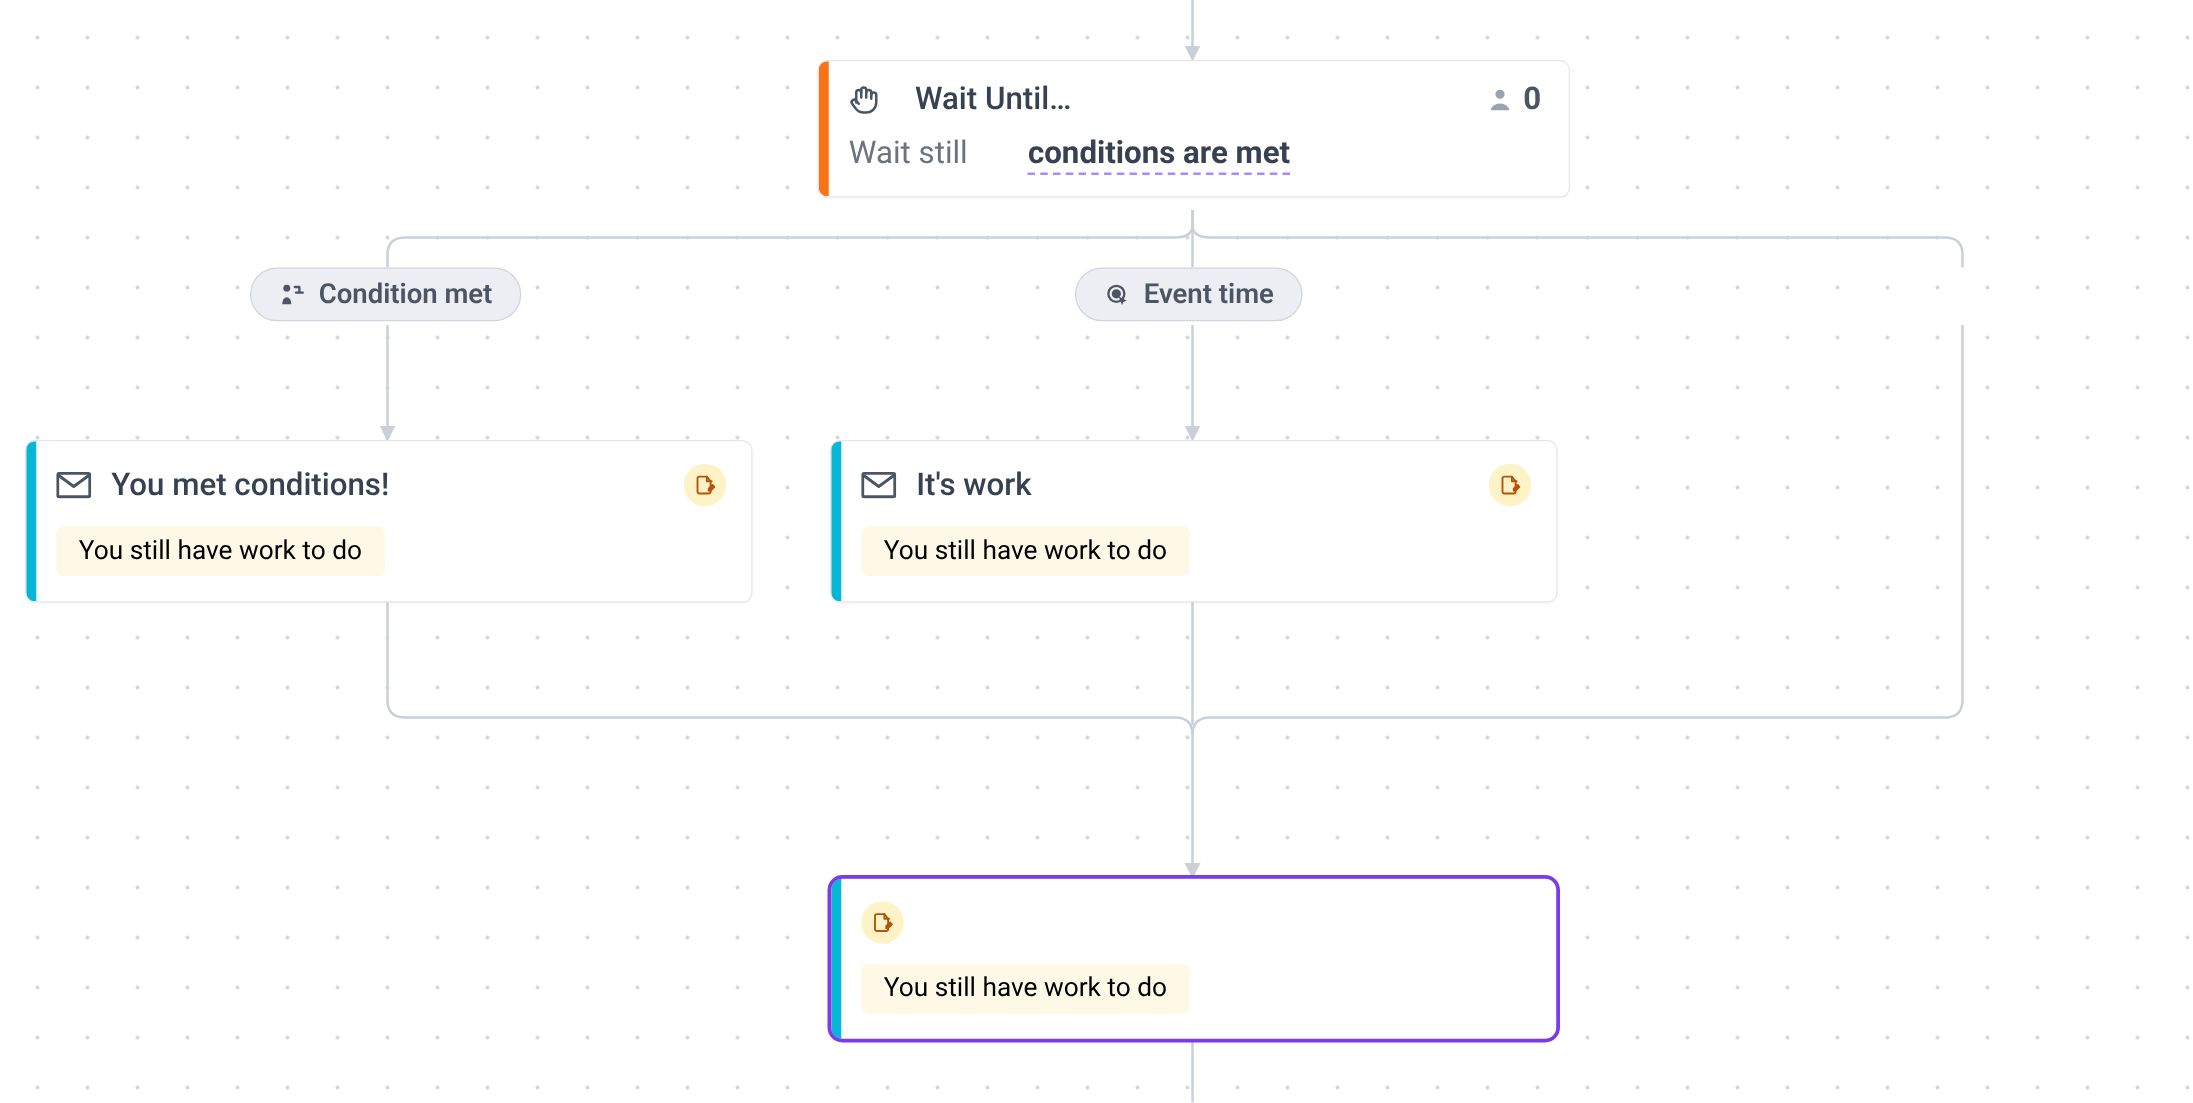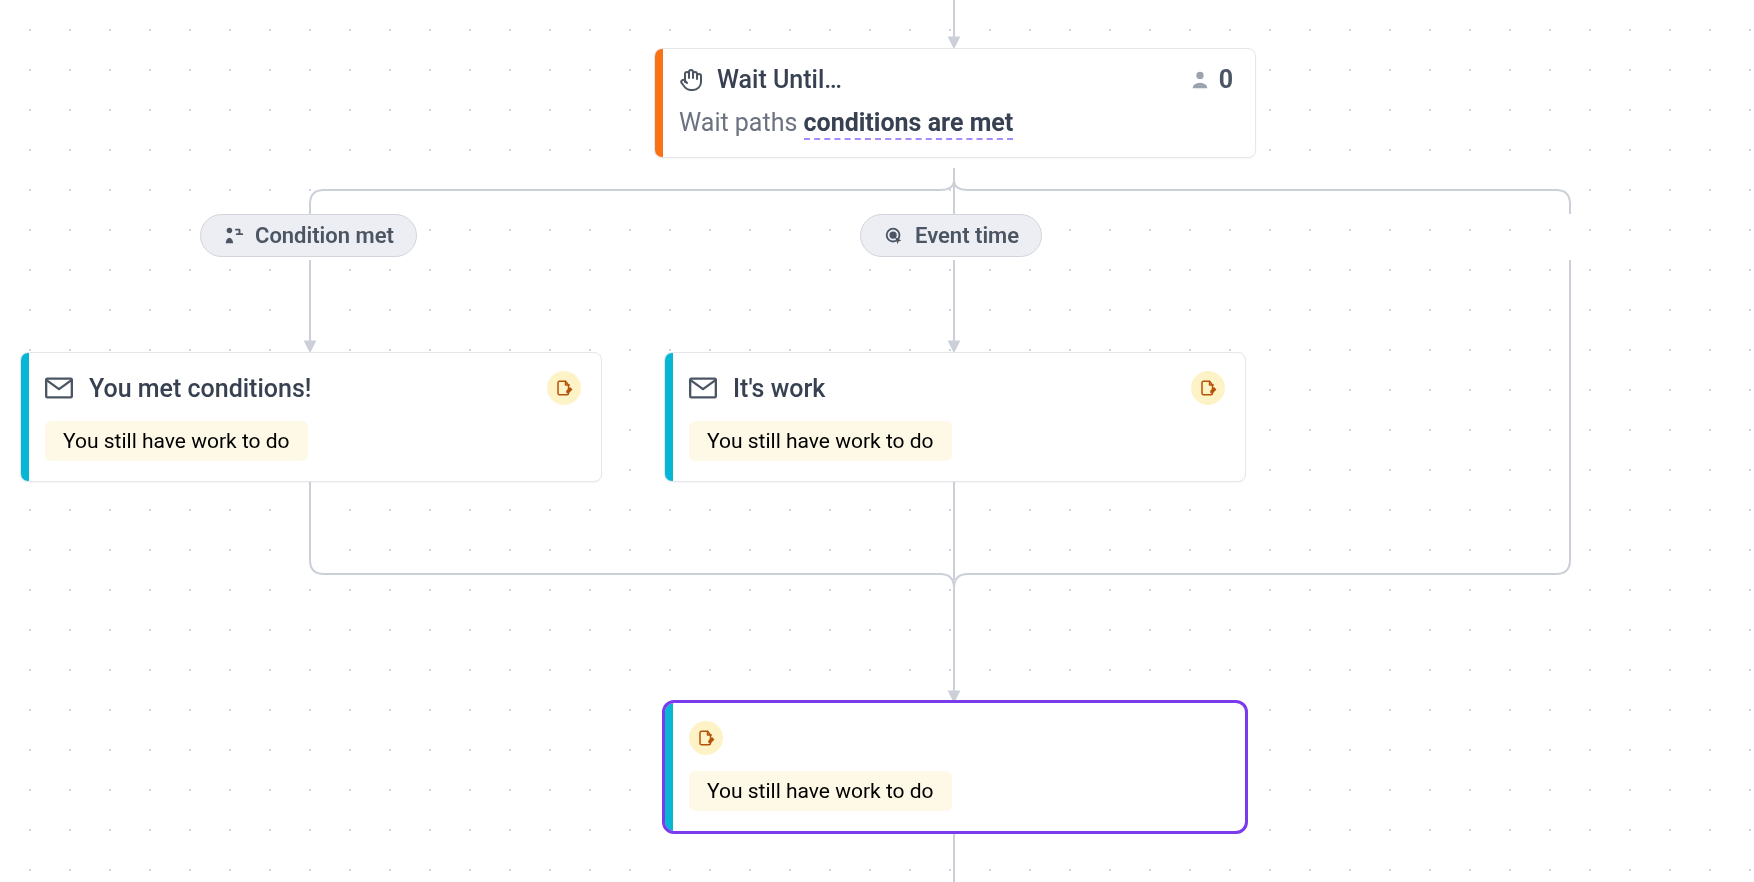--- a/index.html
+++ b/index.html
@@ -51,21 +51,21 @@
     padding: 16px 22px 20px 16px;
   }
   .wait-card .row1 {
     display: flex;
     align-items: center;
     justify-content: space-between;
   }
   .wait-card .row1 .left {
     display: flex;
     align-items: center;
-    gap: 14px;
+    gap: 29px;
   }
   .wait-card .title {
     font-size: 25px;
     font-weight: 500;
     color: #374151;
   }
   .wait-card .count {
     display: flex;
     align-items: center;
     gap: 8px;
@@ -76,20 +76,21 @@
   .wait-card .subtitle {
     margin-top: 14px;
     font-size: 25px;
     color: #6b7280;
   }
   .wait-card .subtitle .cond-link {
     color: #374151;
     font-weight: 700;
     border-bottom: 2px dashed #a78bfa;
     padding-bottom: 1px;
+    margin-left: 42px;
   }
   
   .pill {
     position: absolute;
     display: inline-flex;
     align-items: center;
     gap: 10px;
     background: #eceef3;
     border: 1px solid #d1d5db;
     border-radius: 999px;
@@ -229,21 +230,21 @@
           <span class="icon">
             <svg width="22" height="22" viewBox="0 0 24 24" fill="#9ca3af">
               <circle cx="12" cy="7" r="4"></circle>
               <path d="M4 21 a8 6 0 0 1 16 0 z"></path>
             </svg>
           </span>
           <span>0</span>
         </div>
       </div>
       <div class="subtitle">
-        <span>Wait paths </span><span class="cond-link">conditions are met</span>
+        <span>Wait still </span><span class="cond-link">conditions are met</span>
       </div>
     </div>
   </div>
 
   <div class="pill" style="left:860px; top:214px;">
     <span class="icon">
       <svg width="22" height="22" viewBox="0 0 24 24" fill="none" stroke="#4b5563" stroke-width="2" stroke-linecap="round">
         <circle cx="11" cy="11" r="7"></circle>
         <circle cx="11" cy="11" r="3" fill="#4b5563"></circle>
         <path d="M13 13 l7 4 -3 1 -1 3 z" fill="#4b5563" stroke="none"></path>

